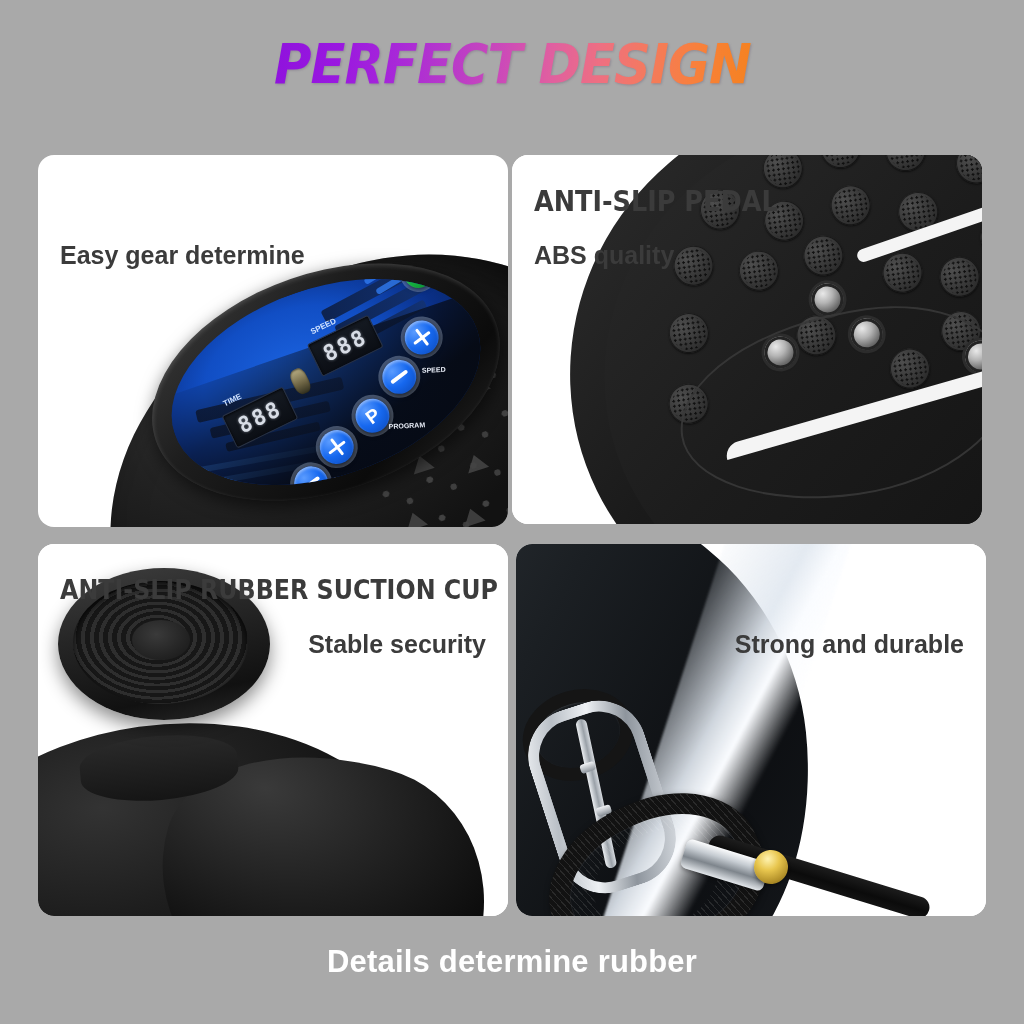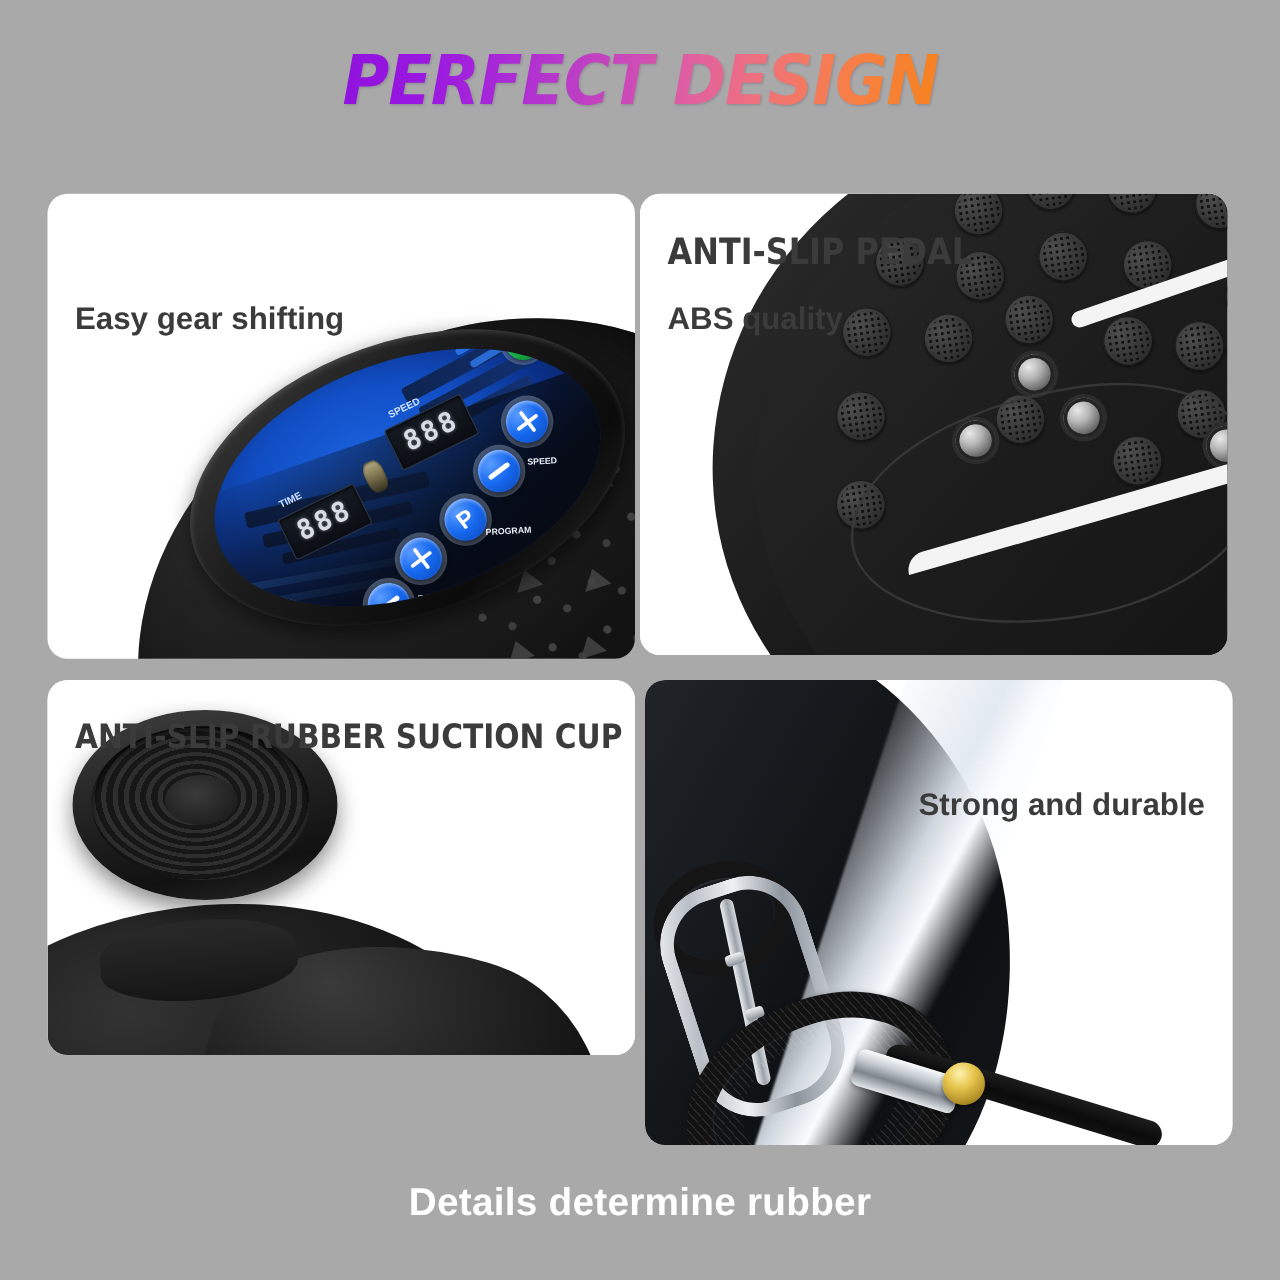--- a/index.html
+++ b/index.html
@@ -47,21 +47,21 @@
 
   
   .panel {
     position: absolute;
     background: #ffffff;
     border-radius: 16px;
     overflow: hidden;
   }
   #panel-prominent-button { left: 38px;  top: 155px; width: 470px; height: 372px; }
   #panel-anti-slip-pedal  { left: 488px; top: 155px; width: 470px; height: 369px; margin-left: 24px; }
-  #panel-suction-cup      { left: 38px;  top: 544px; width: 470px; height: 300px; }
+  #panel-suction-cup      { left: 38px;  top: 544px; width: 470px; height: 372px; }
   #panel-metal-buckle     { left: 516px; top: 544px; width: 470px; height: 372px; }
 
   .panel-text {
     position: absolute;
     z-index: 40;
     pointer-events: none;
   }
   .panel-heading {
     font-family: "DejaVu Sans", sans-serif;
     font-size: 29px;
@@ -580,21 +580,21 @@
         <div class="btn btn-green" style="left:268px; top:6px; width:30px; height:30px;">
           <span class="glyph-play"></span>
         </div>
         <div class="btn-label" style="left:292px; top:36px; font-size:7px; transform:rotate(28deg);">START/STOP</div>
 
       </div>
     </div>
   </div>
 
   <div class="panel-text tl-sub">
-    <div class="panel-sub">Easy gear shifting</div>
+    <div class="panel-sub">Easy gear determine</div>
   </div>
 </div>
 
 <div class="panel" id="panel-anti-slip-pedal">
 
   <div id="pedal-photo">
     <div id="pedal-rim">
       <div id="pedal-face">
 
         <div class="grip" style="left:188px; top:20px;  width:40px; height:40px;"></div>
@@ -654,20 +654,23 @@
     <div id="cup-outer">
       <div id="cup-inner">
         <div id="cup-center"></div>
       </div>
     </div>
   </div>
 
   <div class="panel-text tl">
     <div class="panel-heading left" style="font-size:27px;">ANTI-SLIP RUBBER SUCTION CUP</div>
   </div>
+  <div class="panel-text sub-right">
+    <div class="panel-sub">Stable security</div>
+  </div>
 </div>
 
 <div class="panel" id="panel-metal-buckle">
 
   <div id="buckle-photo">
     <div id="buckle-bodyshell"></div>
     <div id="buckle-edge"></div>
     <div id="buckle-ring"></div>
 
     <div id="carabiner">

